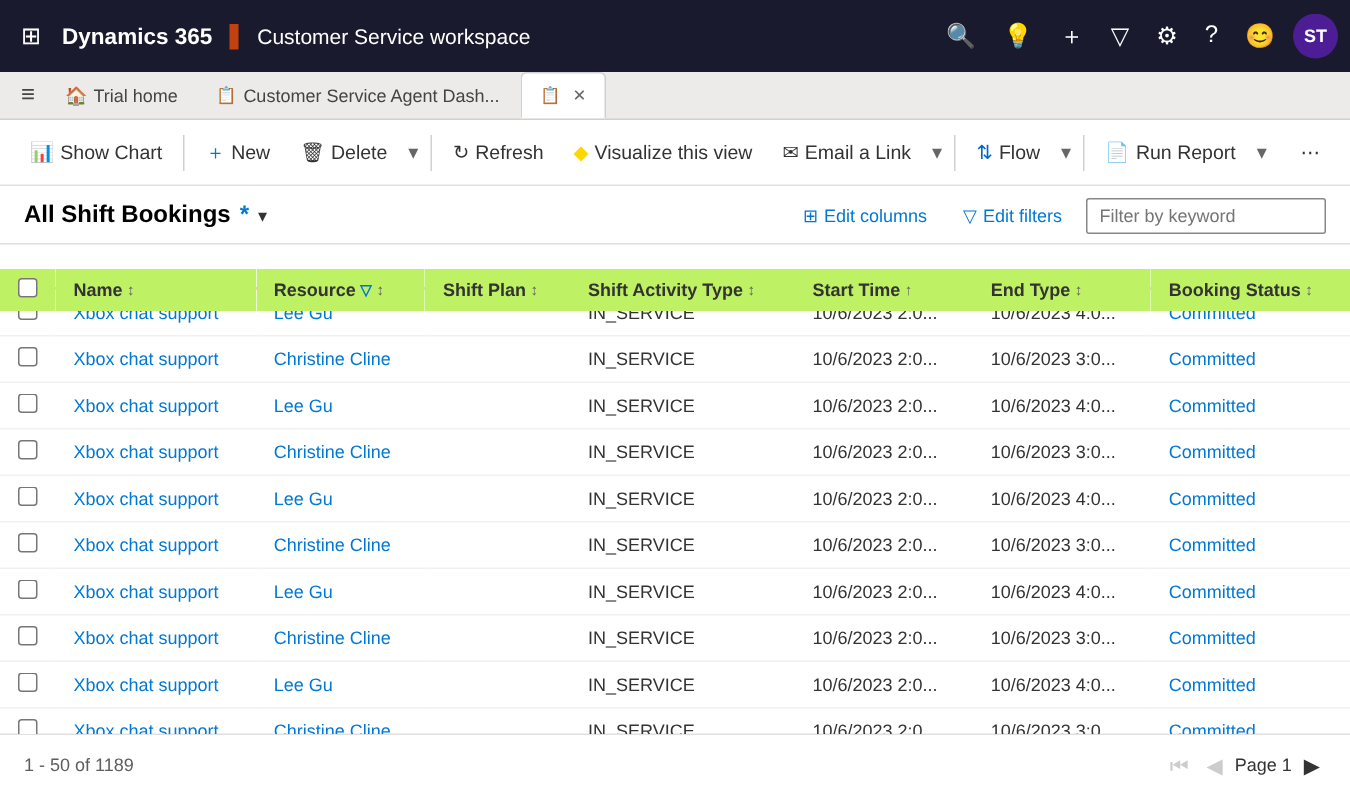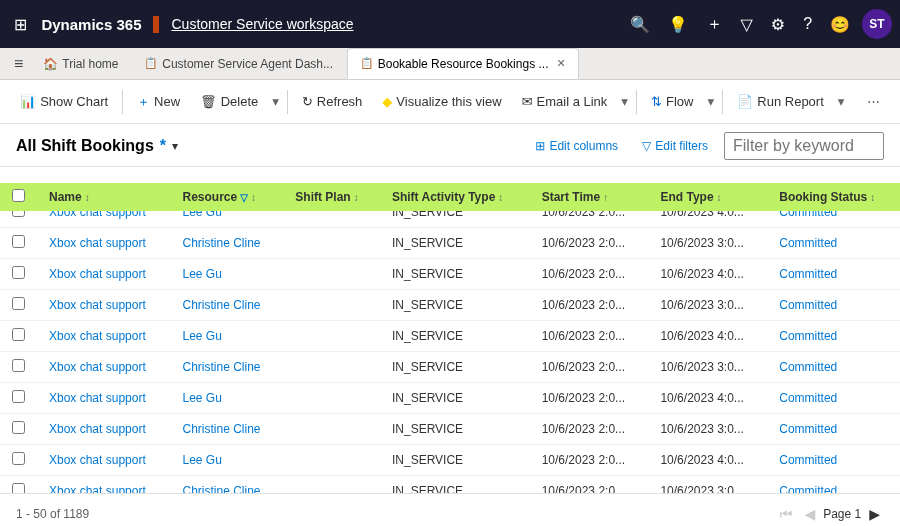--- a/index.html
+++ b/index.html
@@ -10,21 +10,21 @@
       background: #1a1a2e;
       color: white;
       height: 48px;
       display: flex;
       align-items: center;
       padding: 0 8px;
       gap: 8px;
     }
     .nav-grid-icon { color: white; font-size: 16px; cursor: pointer; padding: 4px; }
     .nav-brand { color: white; font-weight: 600; font-size: 15px; border-right: 6px solid #c2410c; padding-right: 12px; margin-right: 4px; }
-    .nav-app-name { color: white; font-size: 14px; flex: 1; text-decoration: underline; }
+    .nav-app-name { color: white; font-size: 14px; flex: 1; }
     .nav-icons { display: flex; gap: 6px; align-items: center; }
     .nav-icon-btn { color: white; background: none; border: none; cursor: pointer; font-size: 16px; padding: 4px 6px; border-radius: 3px; }
     .nav-avatar { background: #4c1d95; color: white; border-radius: 50%; width: 30px; height: 30px; display: flex; align-items: center; justify-content: center; font-size: 12px; font-weight: 600; }
 
     
     .tab-bar {
       background: #edebe9;
       display: flex;
       align-items: center;
       height: 32px;
@@ -109,21 +109,21 @@
       background: none;
       cursor: pointer;
       font-size: 12px;
       color: #0078d4;
       border-radius: 3px;
     }
     .filter-input {
       border: 1px solid #8a8886;
       border-radius: 2px;
       padding: 4px 8px;
-      font-size: 16px;
+      font-size: 12px;
       width: 160px;
       color: #7f1d1d;
     }
 
     
     .table-container {
       background: white;
       overflow-y: auto;
       height: calc(526px - 48px - 32px - 44px - 46px - 30px);
     }
@@ -205,21 +205,20 @@
   <div class="tab-item">
     <span style="color:#0078d4;">🏠</span>
     <span>Trial home</span>
   </div>
   <div class="tab-item">
     <span style="font-size:11px;">📋</span>
     <span>Customer Service Agent Dash...</span>
   </div>
   <div class="tab-item active">
     <span style="font-size:11px;">📋</span>
-    <span>Bookable Resource Bookings ...</span>
     <span class="tab-close">✕</span>
   </div>
 </div>
 
 <div class="toolbar">
   <button class="toolbar-btn">
     <span>📊</span>
     <span>Show Chart</span>
   </button>
   <div class="toolbar-separator"></div>

